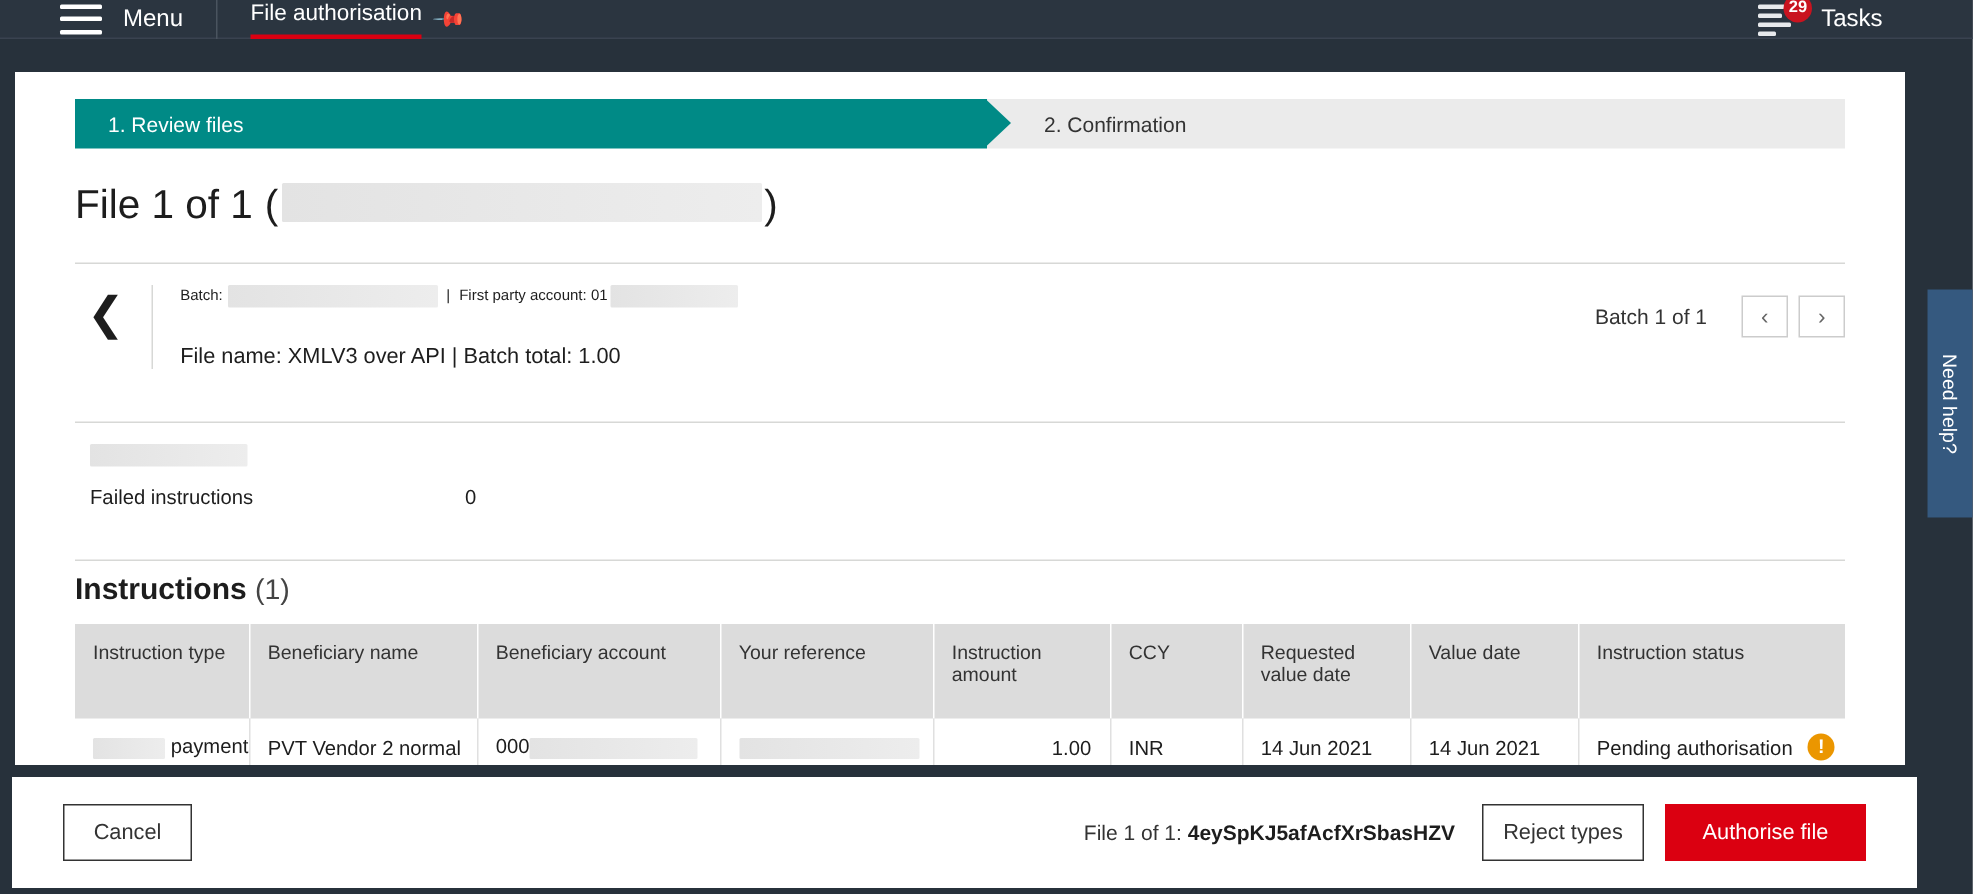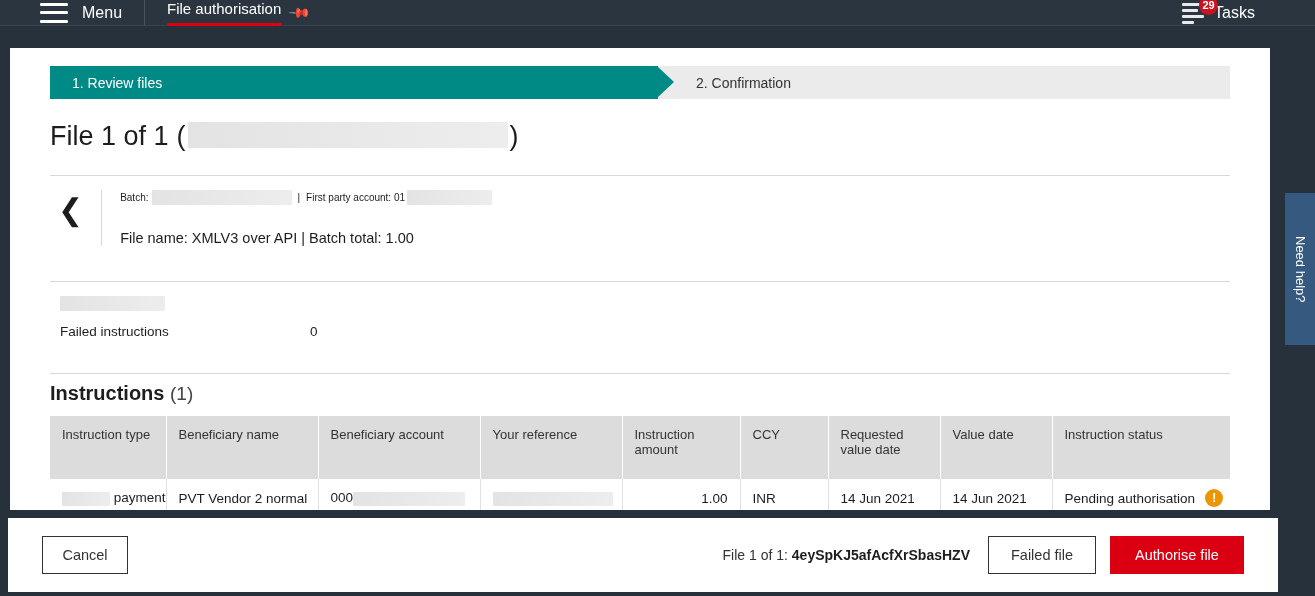--- a/index.html
+++ b/index.html
@@ -55,21 +55,21 @@
   .tasks-icon span:nth-child(3) { width: 22px; }
   .tasks-icon span:nth-child(4) { width: 12px; }
   .badge {
     position: absolute; top: -7px; right: -10px;
     background: #c9131f; color: #ffffff;
     font-size: 11px; font-weight: bold;
     border-radius: 50%; min-width: 19px; height: 19px;
     display: flex; align-items: center; justify-content: center;
     padding: 0 3px;
   }
-  .tasks-label { color: #ffffff; font-size: 16px; margin-left: 6px; }
+  .tasks-label { color: #ffffff; font-size: 16px; margin-left: 16px; }
 
   
   .card {
     position: absolute; left: 10px; top: 48px;
     width: 1260px; height: 462px;
     background: #ffffff;
     overflow: hidden;
   }
   .card-inner { padding: 14px 40px 0 40px; }
 
@@ -261,20 +261,29 @@
       <div class="vline"></div>
       <div class="batch-texts">
         <div class="batch-line1">
           <span>Batch:</span>
           <span class="redact b1r1"></span>
           <span style="margin:0 6px">|</span>
           <span>First party account: 01</span>
           <span class="redact b1r2"></span>
         </div>
         <div class="batch-line2">File name: XMLV3 over API | Batch total: 1.00</div>
+      </div>
+      <div class="batch-nav">
+        <span class="batch-count">Batch 1 of 1</span>
+        <div class="navbtn">
+          <span>‹</span>
+        </div>
+        <div class="navbtn">
+          <span>›</span>
+        </div>
       </div>
     </div>
 
     <div class="hr"></div>
 
     <div class="summary">
       <div class="srow">
         <div class="svalue">
           <span class="redact"></span>
         </div>
@@ -350,16 +359,16 @@
 <div class="need-help">
   <span>Need help?</span>
 </div>
 
 <div class="footer">
   <div class="btn btn-cancel">Cancel</div>
   <div class="footer-right">
     <div class="file-id">
       <span>File 1 of 1: </span><b>4eySpKJ5afAcfXrSbasHZV</b>
     </div>
-    <div class="btn btn-reject">Failed file</div>
+    <div class="btn btn-reject">Reject types</div>
     <div class="btn btn-authorise">Authorise file</div>
   </div>
 </div>
 
 </body></html>

